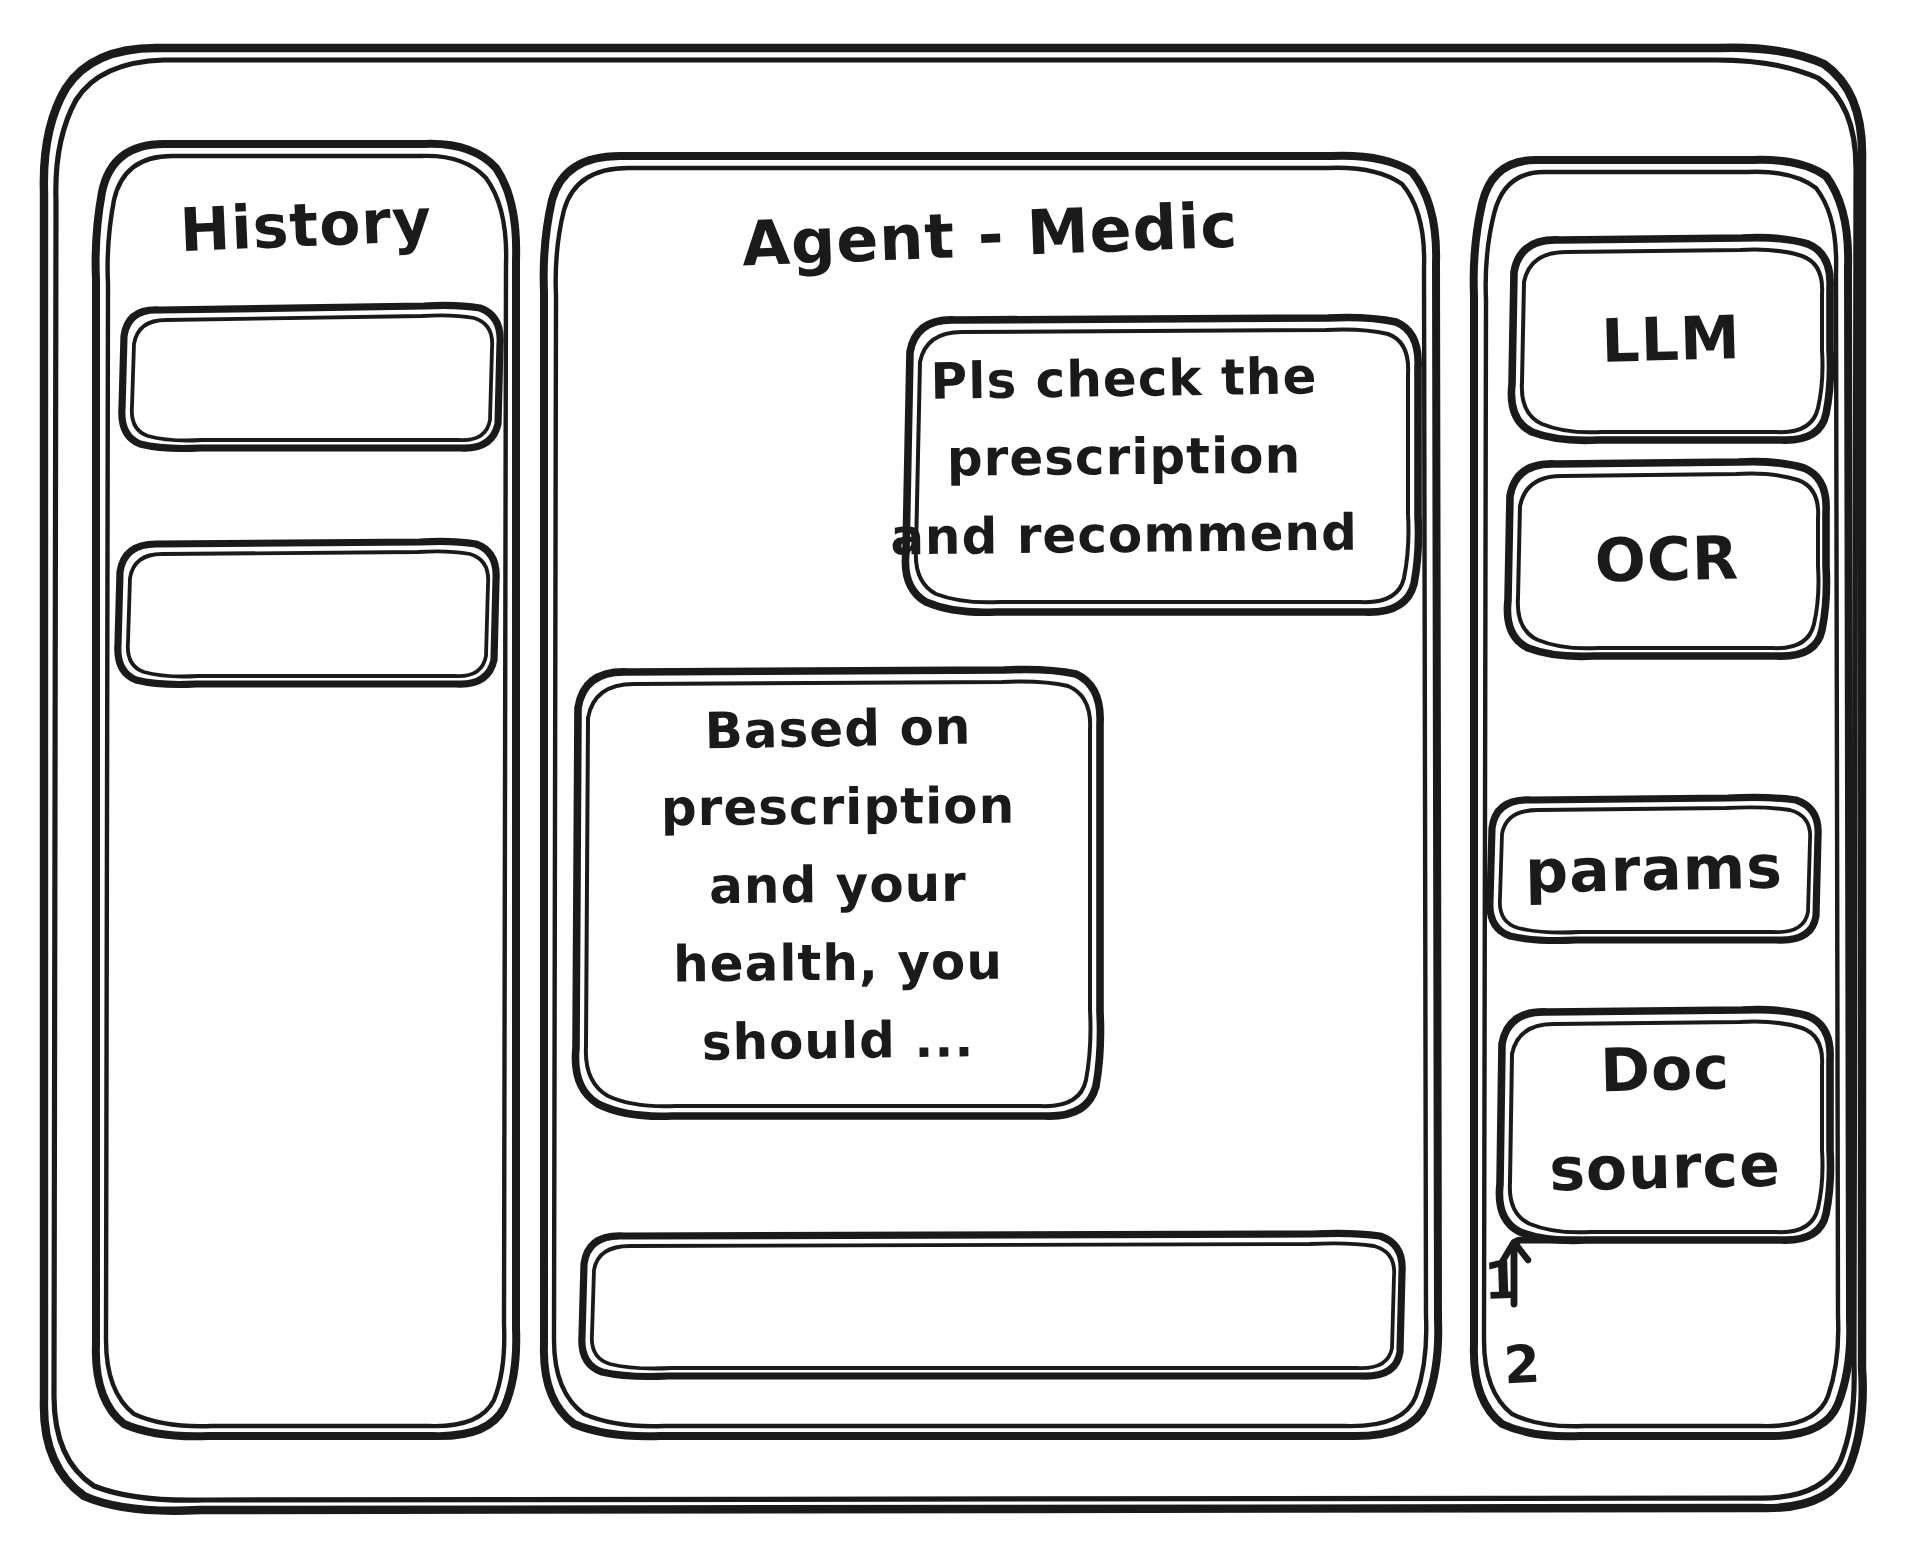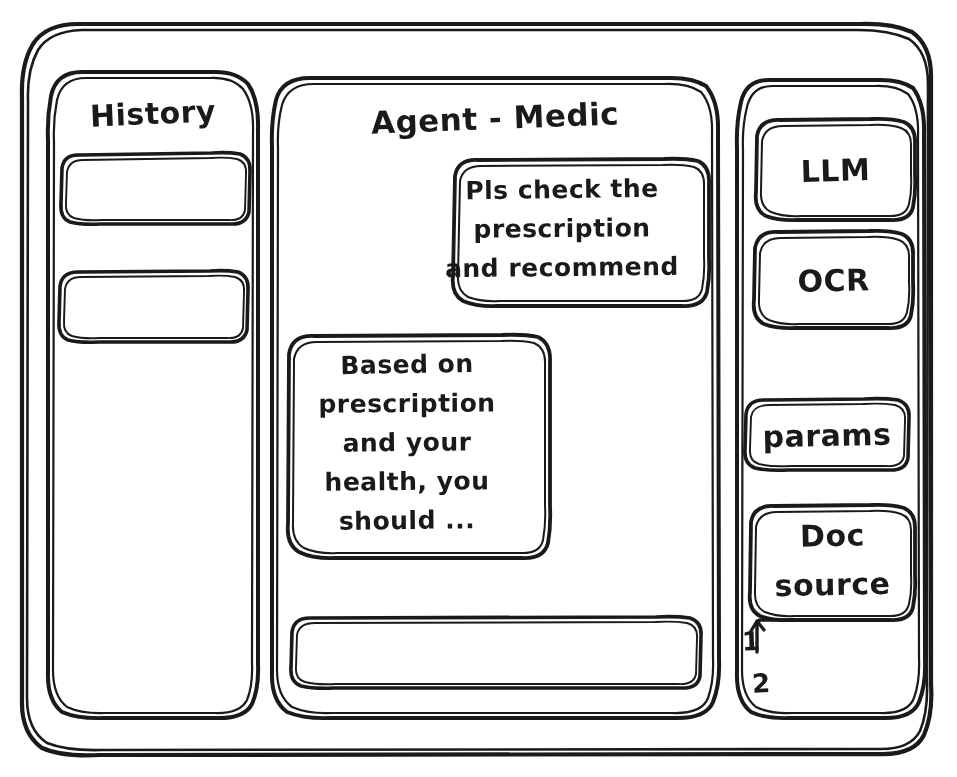--- a/index.html
+++ b/index.html
@@ -131,21 +131,21 @@
   </div>
 
   <div class="lbl panel-title" style="left:300px; top:100px; width:390px; transform: rotate(-2.2deg);">Agent - Medic</div>
 
   <div class="zone" style="left:434px; top:159px; width:236px; height:148px;">
     <div class="lbl bubble-text" style="left:0; top:14px; width:256px; transform: rotate(-0.8deg);">Pls check the</div>
     <div class="lbl bubble-text" style="left:0; top:53px; width:256px; transform: rotate(-0.5deg);">prescription</div>
     <div class="lbl bubble-text" style="left:0; top:92px; width:256px; transform: rotate(-0.6deg);">and recommend</div>
   </div>
 
-  <div class="zone" style="left:276px; top:335px; width:262px; height:291px;border-radius:18px;">
+  <div class="zone" style="left:288px; top:335px; width:262px; height:291px;border-radius:18px;">
     <div class="lbl bubble-text" style="left:0; top:13px; width:262px; transform: rotate(-1deg);">Based on</div>
     <div class="lbl bubble-text" style="left:0; top:52px; width:262px; transform: rotate(-0.4deg);">prescription</div>
     <div class="lbl bubble-text" style="left:0; top:91px; width:262px; transform: rotate(-0.6deg);">and your</div>
     <div class="lbl bubble-text" style="left:0; top:130px; width:262px; transform: rotate(-0.5deg);">health, you</div>
     <div class="lbl bubble-text" style="left:0; top:169px; width:262px; transform: rotate(-0.7deg);">should ...</div>
   </div>
 
   <div class="zone" style="left:291px; top:617px; width:410px; height:72px;">
     <div class="lbl" style="left:18px; top:22px; width:374px; text-align:left; font-size:22px; font-weight:400;"></div>
   </div>

